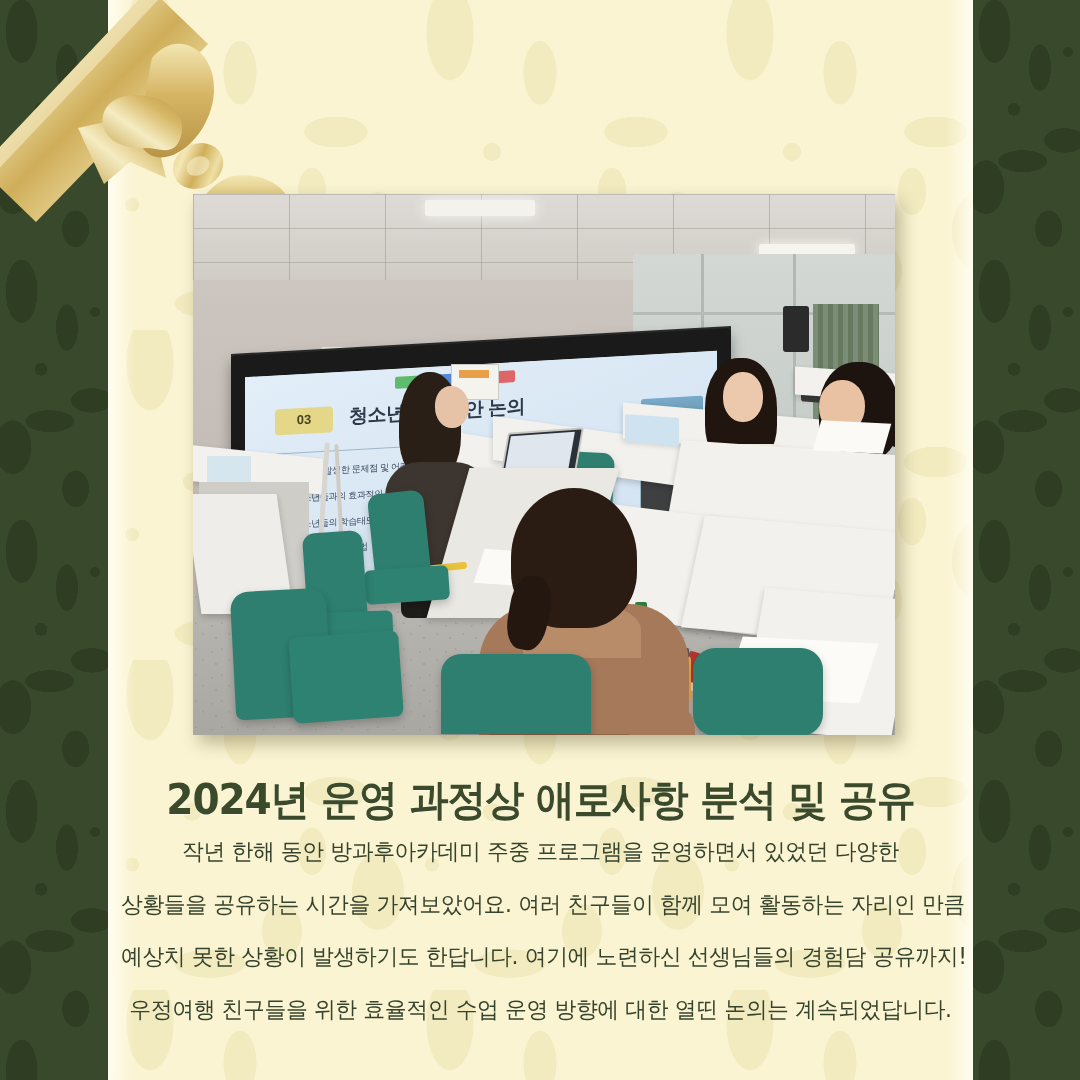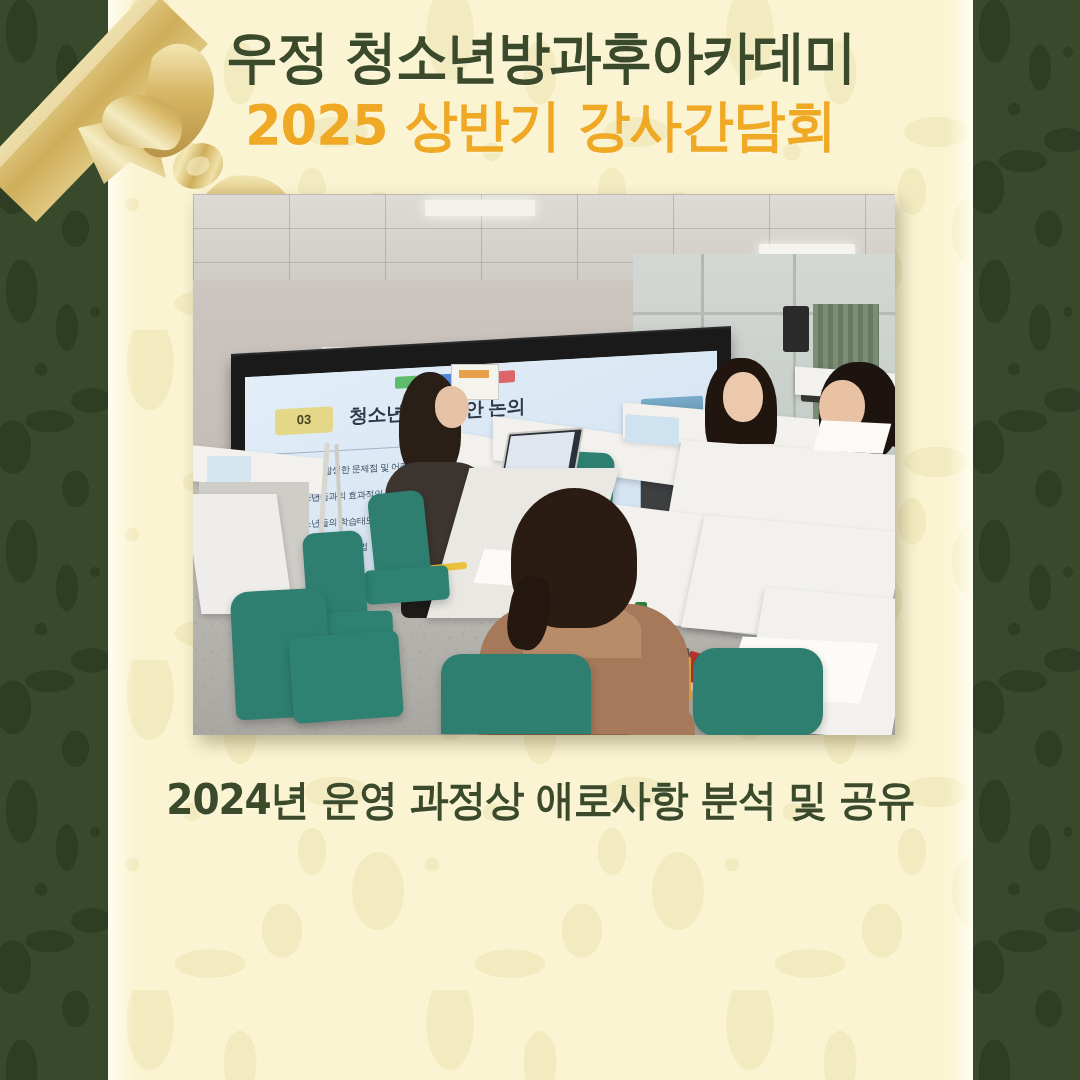--- a/index.html
+++ b/index.html
@@ -252,24 +252,20 @@
   <div class="side-border right">
     <div class="damask-dark"></div>
   </div>
 
   <div class="center">
     <div class="damask-light"></div>
     <div class="center-edge-l"></div>
     <div class="center-edge-r"></div>
   </div>
 
-  <div class="title-block">
-    <div class="title-main">우정 청소년방과후아카데미</div>
-    <div class="title-sub">2025 상반기 강사간담회</div>
-  </div>
 
   <div class="ribbon-wrap">
     <svg width="340" height="340" viewBox="0 0 340 340">
       <defs>
         <linearGradient id="gold1" x1="0" y1="0" x2="1" y2="1">
           <stop offset="0%" stop-color="#e6cf8c"></stop>
           <stop offset="25%" stop-color="#f3e7b4"></stop>
           <stop offset="50%" stop-color="#cfae5a"></stop>
           <stop offset="75%" stop-color="#efe0a6"></stop>
           <stop offset="100%" stop-color="#c2a04f"></stop>
@@ -422,14 +418,20 @@
     <div class="ph w4-belt"></div>
     <div class="ph w4-arm"></div>
 
     <div class="ph w4-hair"></div>
     <div class="ph w4-pony"></div>
     <div class="chair c5"></div>
   </div>
 
   <div class="caption-title">2024년 운영 과정상 애로사항 분석 및 공유</div>
 
+  <div class="body-text">
+    <div class="body-line">작년 한해 동안 방과후아카데미 주중 프로그램을 운영하면서 있었던 다양한</div>
+    <div class="body-line">상황들을 공유하는 시간을 가져보았어요. 여러 친구들이 함께 모여 활동하는 자리인 만큼</div>
+    <div class="body-line">예상치 못한 상황이 발생하기도 한답니다. 여기에 노련하신 선생님들의 경험담 공유까지!</div>
+    <div class="body-line">우정여행 친구들을 위한 효율적인 수업 운영 방향에 대한 열띤 논의는 계속되었답니다.</div>
+  </div>
 
 </div>
 
 </body></html>

